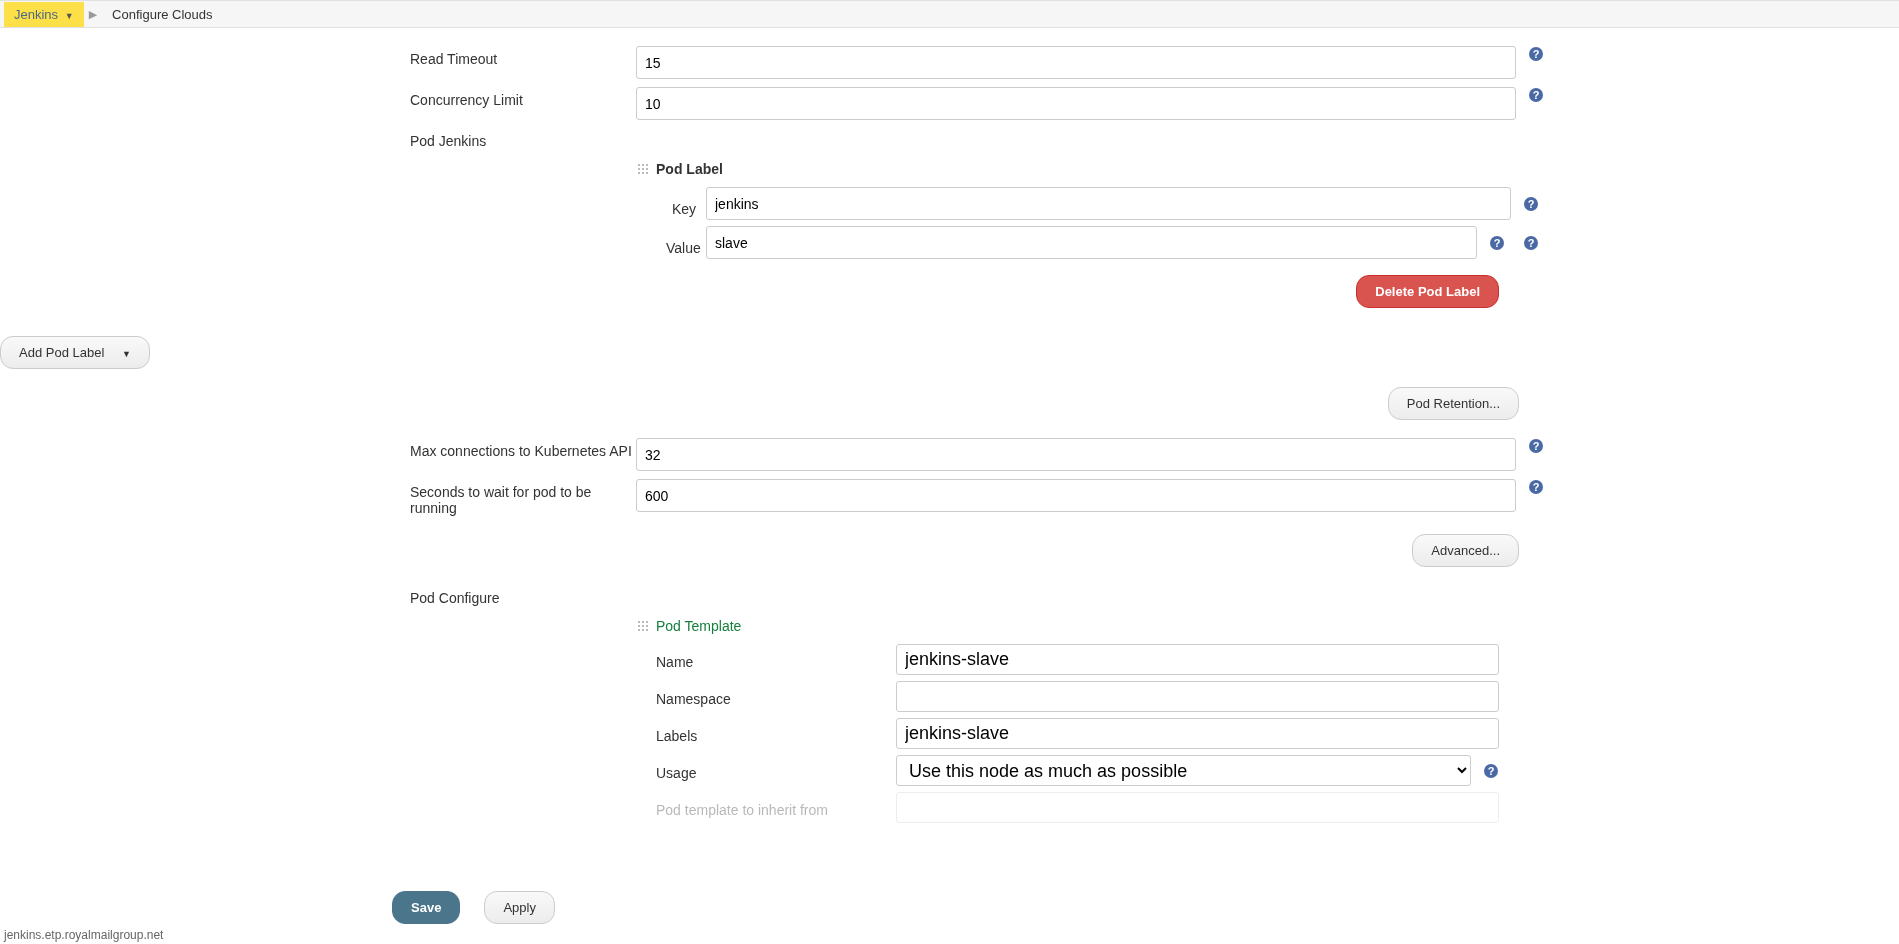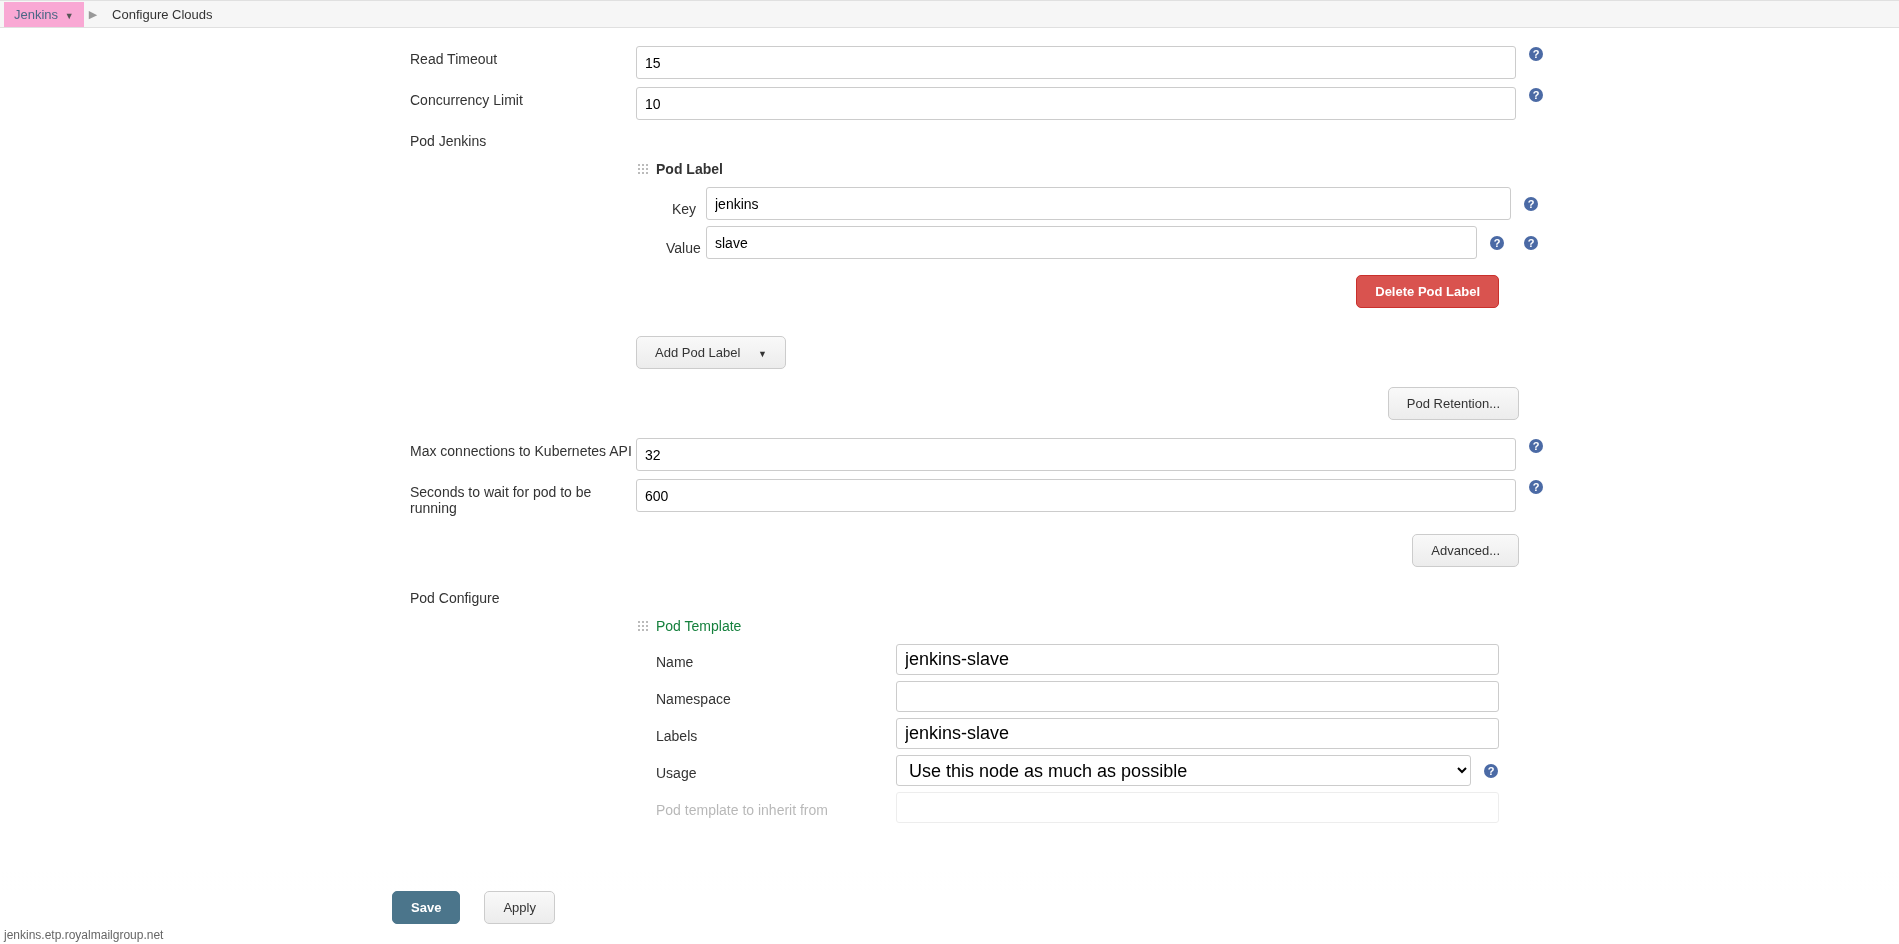--- a/index.html
+++ b/index.html
@@ -17,21 +17,21 @@
     height: 28px;
     display: flex;
     align-items: center;
     padding: 0 4px;
   }
   .breadcrumb-item {
     padding: 5px 10px;
     font-size: 13px;
   }
   .breadcrumb-item.first {
-    background: #f9a8d4;
+    background: #fde047;
     color: #4a6785;
     cursor: pointer;
   }
   .breadcrumb-sep {
     color: #999;
     padding: 0 5px;
     font-size: 11px;
   }
   .breadcrumb-dropdown {
     color: #555;
@@ -132,21 +132,21 @@
   }
   .outer-help {
     flex-shrink: 0;
     margin-left: 18px;
   }
 
   .btn {
     height: 33px;
     padding: 0 18px;
     border: 1px solid #ccc;
-    border-radius: 5px;
+    border-radius: 13px;
     background: linear-gradient(#f9f9f9, #ececec);
     font-size: 13px;
     cursor: pointer;
     color: #333;
   }
   .btn-danger {
     background: #d9534f;
     border-color: #c9302c;
     color: #fff;
     font-weight: bold;
@@ -162,21 +162,20 @@
     font-size: 9px;
   }
 
   .right-btn-row {
     display: flex;
     justify-content: flex-end;
     padding-right: 400px;
     margin: 16px 0;
   }
   .add-btn-row {
-    margin-left: 636px;
     margin-top: 28px;
     margin-bottom: 12px;
   }
   .wide-right-btn-row {
     display: flex;
     justify-content: flex-end;
     padding-right: 380px;
     margin: 18px 0;
   }
 

